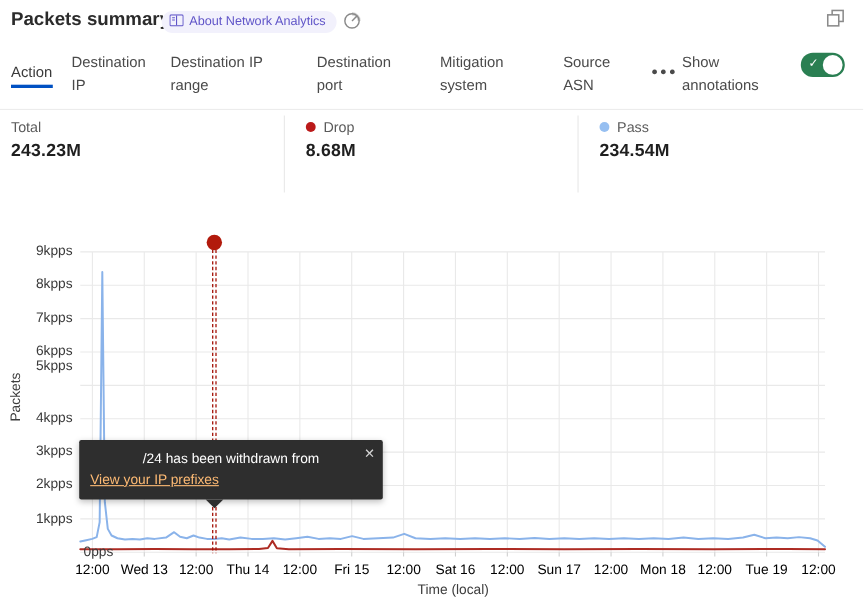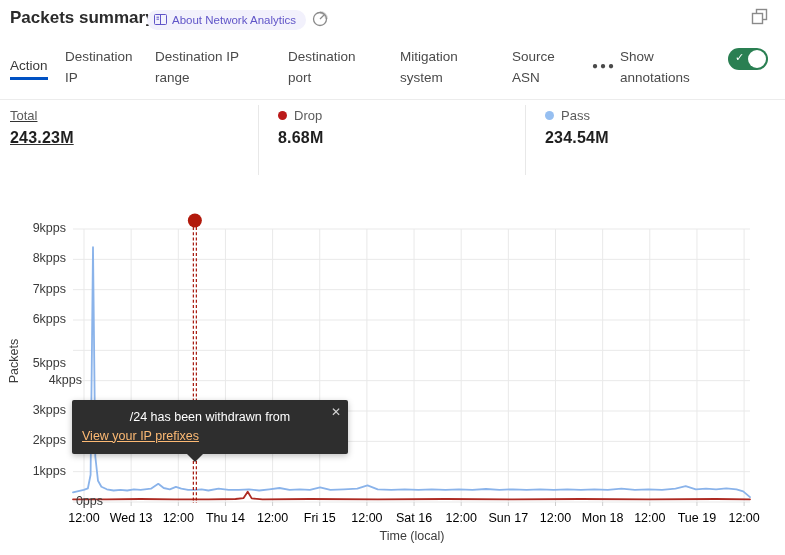--- a/index.html
+++ b/index.html
@@ -33,21 +33,21 @@
     background:#2a7f52; cursor:pointer;
   }
   .toggle .knob { position:absolute; right:2px; top:2px; width:18px; height:18px; border-radius:50%; background:#fff; }
   .toggle .check { position:absolute; left:7px; top:3px; color:#fff; font-size:11px; }
   
   .stats { position:absolute; left:0; top:99px; width:785px; height:80px; border-top:1px solid #ececec; }
   .stat { position:absolute; top:8px; }
   .stat-label { display:flex; align-items:center; gap:7px; font-size:13px; color:#5b5b5b; }
   .dot { width:9px; height:9px; border-radius:50%; display:inline-block; }
   .stat-value { margin-top:6px; font-size:16px; font-weight:600; color:#1f1f1f; letter-spacing:0.2px; }
-  .s1 { left:10px;text-decoration:underline; } .s2 { left:278px; } .s3 { left:545px; }
+  .s1 { left:10px; } .s2 { left:278px; } .s3 { left:545px; }
   .vdiv { position:absolute; top:5px; width:1px; height:70px; background:#e8e8e8; }
   .vd1 { left:258px; } .vd2 { left:525px; }
   
   .chart-svg { position:absolute; left:0; top:0; width:785px; height:555px; z-index:1; }
   .ylabel { position:absolute; left:-36px; top:354px; width:100px; text-align:center;
             transform:rotate(-90deg); font-size:12.5px; color:#3d3d3d; z-index:2; }
   .y-tick { position:absolute; width:66px; text-align:right; font-size:12.5px; color:#3a3a3a; z-index:2; }
   .x-tick { position:absolute; width:60px; text-align:center; font-size:12.5px; color:#000000; top:511px; z-index:2; }
   .xlabel { position:absolute; left:312px; top:529px; width:200px; text-align:center; font-size:12.5px; color:#3d3d3d; z-index:2; }
   
@@ -179,22 +179,22 @@
       <line x1="193.36" y1="227" x2="193.36" y2="503" stroke="#a5150b" stroke-width="1.2" stroke-dasharray="3 2.2"></line>
       <line x1="196.36" y1="227" x2="196.36" y2="503" stroke="#a5150b" stroke-width="1.2" stroke-dasharray="3 2.2"></line>
       <circle cx="194.86" cy="220.5" r="7" fill="#b21a0c"></circle>
     </svg>
   <div class="ylabel">Packets</div>
   <div id="y-ticks">
       <div class="y-tick" style="top: 494px; left: 0px; margin-left: 37px;">0pps</div>
       <div class="y-tick" style="top: 463.667px; left: 0px;">1kpps</div>
       <div class="y-tick" style="top: 433.333px; left: 0px;">2kpps</div>
       <div class="y-tick" style="top: 403px; left: 0px;">3kpps</div>
-      <div class="y-tick" style="top: 372.667px; left: 16px;">4kpps</div>
-      <div class="y-tick" style="top: 356px; left: 0px;">5kpps</div>
+      <div class="y-tick" style="top: 372.667px; left: 0px;">4kpps</div>
+      <div class="y-tick" style="top: 325px; left: 0px;">5kpps</div>
       <div class="y-tick" style="top: 312px; left: 0px;">6kpps</div>
       <div class="y-tick" style="top: 281.667px; left: 0px;">7kpps</div>
       <div class="y-tick" style="top: 251.333px; left: 0px;">8kpps</div>
       <div class="y-tick" style="top: 221px; left: 0px;">9kpps</div>
     </div>
   <div id="x-ticks">
       <div class="x-tick" style="left: 54px;">12:00</div>
       <div class="x-tick" style="left: 101.15px;">Wed 13</div>
       <div class="x-tick" style="left: 148.3px;">12:00</div>
       <div class="x-tick" style="left: 195.45px;">Thu 14</div>

